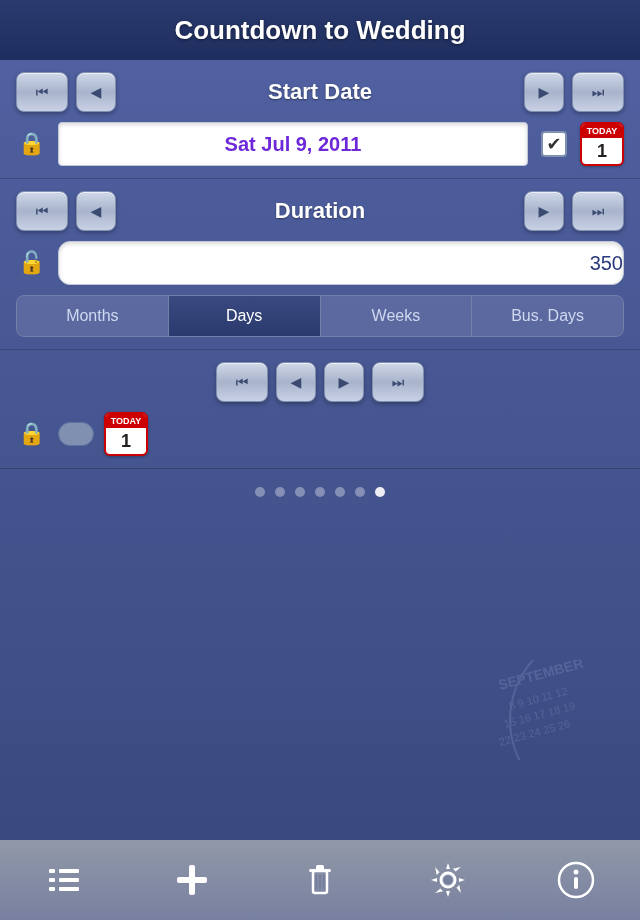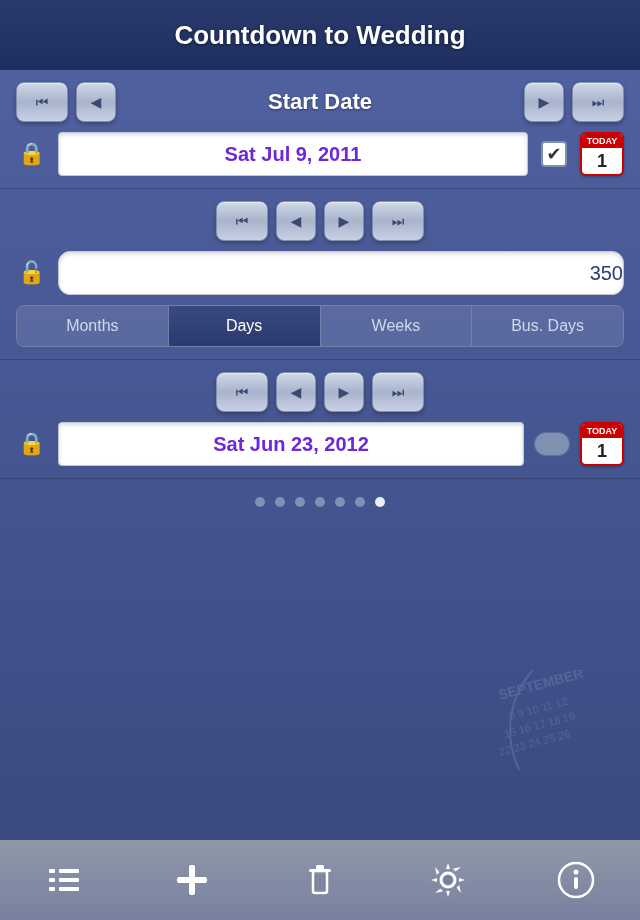--- a/index.html
+++ b/index.html
@@ -8,21 +8,21 @@
       width: 640px;
       height: 920px;
       overflow: hidden;
       font-family: 'Helvetica Neue', Helvetica, Arial, sans-serif;
       background: #4a5a8a;
     }
 
     
     .header {
       background: linear-gradient(180deg, #2a3a6e 0%, #1e2e5e 100%);
-      height: 70px;
+      height: 60px;
       display: flex;
       align-items: center;
       justify-content: center;
     }
     .header-title {
       color: white;
       font-size: 26px;
       font-weight: bold;
       text-shadow: 0 1px 3px rgba(0,0,0,0.5);
     }
@@ -320,20 +320,21 @@
   </div>
 
   <div class="section">
     <div class="nav-row">
       <div class="btn-pill">
         <span>⏮</span>
       </div>
       <div class="btn-pill btn-pill-sm">
         <span>◀</span>
       </div>
+      <span class="nav-label">Duration</span>
       <div class="btn-pill btn-pill-sm">
         <span>▶</span>
       </div>
       <div class="btn-pill">
         <span>⏭</span>
       </div>
     </div>
     <div class="input-row">
       <div class="lock-icon">🔓</div>
       <div class="number-input">350</div>
@@ -357,21 +358,20 @@
       </div>
       <div class="btn-pill btn-pill-sm">
         <span>▶</span>
       </div>
       <div class="btn-pill">
         <span>⏭</span>
       </div>
     </div>
     <div class="input-row">
       <div class="lock-icon">🔒</div>
-      <div class="date-input">Sat Jun 23, 2012</div>
       <div class="toggle-small"></div>
       <div class="today-icon">
         <div class="today-top">TODAY</div>
         <div class="today-num">1</div>
       </div>
     </div>
   </div>
 
   <div class="calendar-watermark">
     <svg width="180" height="100" viewBox="0 0 180 100">

